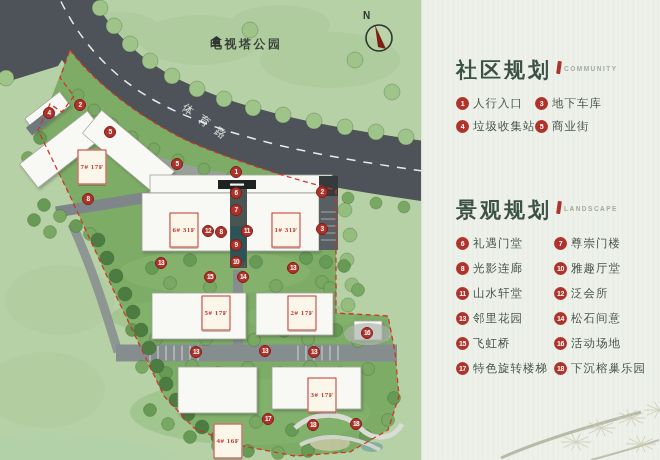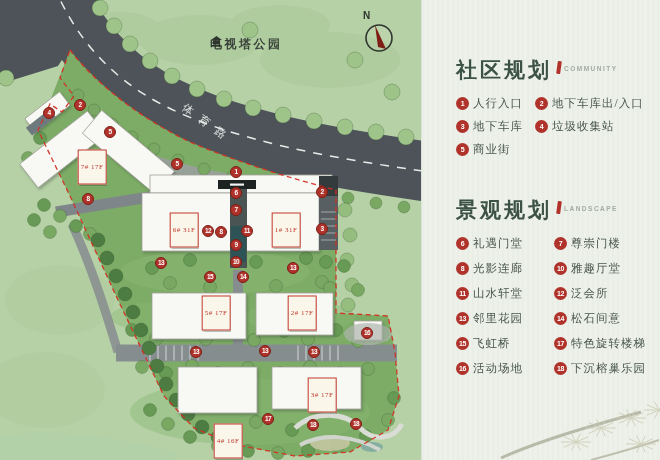--- a/index.html
+++ b/index.html
@@ -14,21 +14,21 @@
   .map{position:absolute;left:0;top:0;width:421px;height:460px;background:var(--park_green);overflow:hidden;}
   .map svg{position:absolute;left:0;top:0;}
   .marker{position:absolute;width:12px;height:12px;border-radius:50%;
           background:var(--accent_red);border:1px solid #7c1d15;color:#fff;
           display:flex;align-items:center;justify-content:center;
           font-family:"Liberation Sans","DejaVu Sans",sans-serif;
           font-size:6.5px;font-weight:bold;letter-spacing:-0.5px;
           transform:translate(-50%,-50%);box-sizing:border-box;line-height:1;}
   .chip{position:absolute;transform:translate(-50%,-50%);background:#faf6ea;
         border:1px solid var(--chip_red);color:var(--chip_red);
-        font-size:7px;font-weight:normal;line-height:9px;padding:12px 2px;
+        font-size:7px;font-weight:bold;line-height:9px;padding:12px 2px;
         white-space:nowrap;letter-spacing:.5px;box-shadow:0 1px 1px rgba(40,60,40,.3);}
   .park-label{position:absolute;left:210px;top:36px;display:flex;align-items:center;gap:3px;
               color:#39413a;font-size:12px;letter-spacing:2.5px;font-weight:bold;}
   .road-label{position:absolute;left:188px;top:100px;color:#e4e8e4;font-size:11px;
               letter-spacing:9px;transform:rotate(36deg);transform-origin:left top;opacity:.95;}
   .compass{position:absolute;left:355px;top:8px;width:46px;height:52px;}
   .compass .n{position:absolute;left:8px;top:2px;color:#2e352f;font-size:10px;font-weight:bold;
               font-family:"Liberation Sans","DejaVu Sans",sans-serif;}
   .compass svg{position:absolute;left:7px;top:14px;}
   
@@ -331,24 +331,20 @@
         <span>社区规划</span>
         <i class="tick"></i>
         <em>COMMUNITY</em>
       </h2>
       <div class="items">
           <div class="item">
             <span class="dot">1</span>
             <span class="lbl">人行入口</span>
           </div>
           <div class="item">
-            <span class="dot">2</span>
-            <span class="lbl">地下车库出/入口</span>
-          </div>
-          <div class="item">
             <span class="dot">3</span>
             <span class="lbl">地下车库</span>
           </div>
           <div class="item">
             <span class="dot">4</span>
             <span class="lbl">垃圾收集站</span>
           </div>
           <div class="item">
             <span class="dot">5</span>
             <span class="lbl">商业街</span>
@@ -393,26 +389,26 @@
           </div>
           <div class="item">
             <span class="dot">14</span>
             <span class="lbl">松石间意</span>
           </div>
           <div class="item">
             <span class="dot">15</span>
             <span class="lbl">飞虹桥</span>
           </div>
           <div class="item">
+            <span class="dot">16</span>
+            <span class="lbl">活动场地</span>
+          </div>
+          <div class="item">
             <span class="dot">17</span>
             <span class="lbl">特色旋转楼梯</span>
-          </div>
-          <div class="item">
-            <span class="dot">16</span>
-            <span class="lbl">活动场地</span>
           </div>
           <div class="item">
             <span class="dot">18</span>
             <span class="lbl">下沉榕巢乐园</span>
           </div>
         </div>
     </section>
 
     <svg class="pine" width="180" height="100" viewBox="0 0 180 100">
       <path d="M20,98 C60,80 110,66 160,52" stroke="#8e8e76" stroke-width="3" fill="none"></path>

